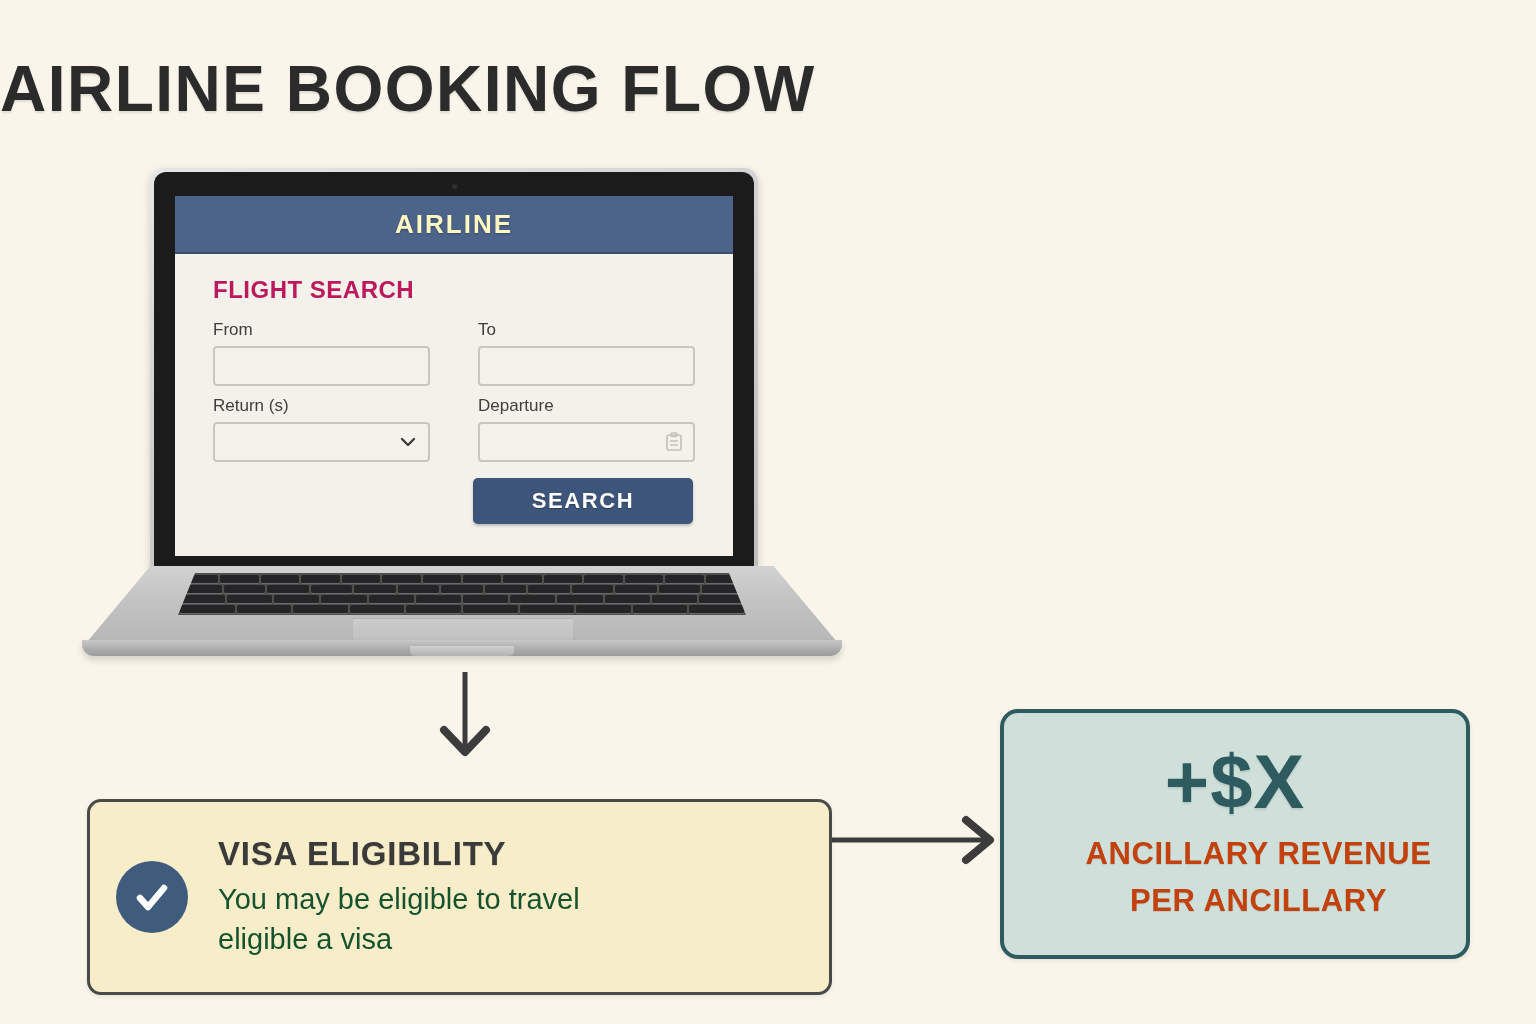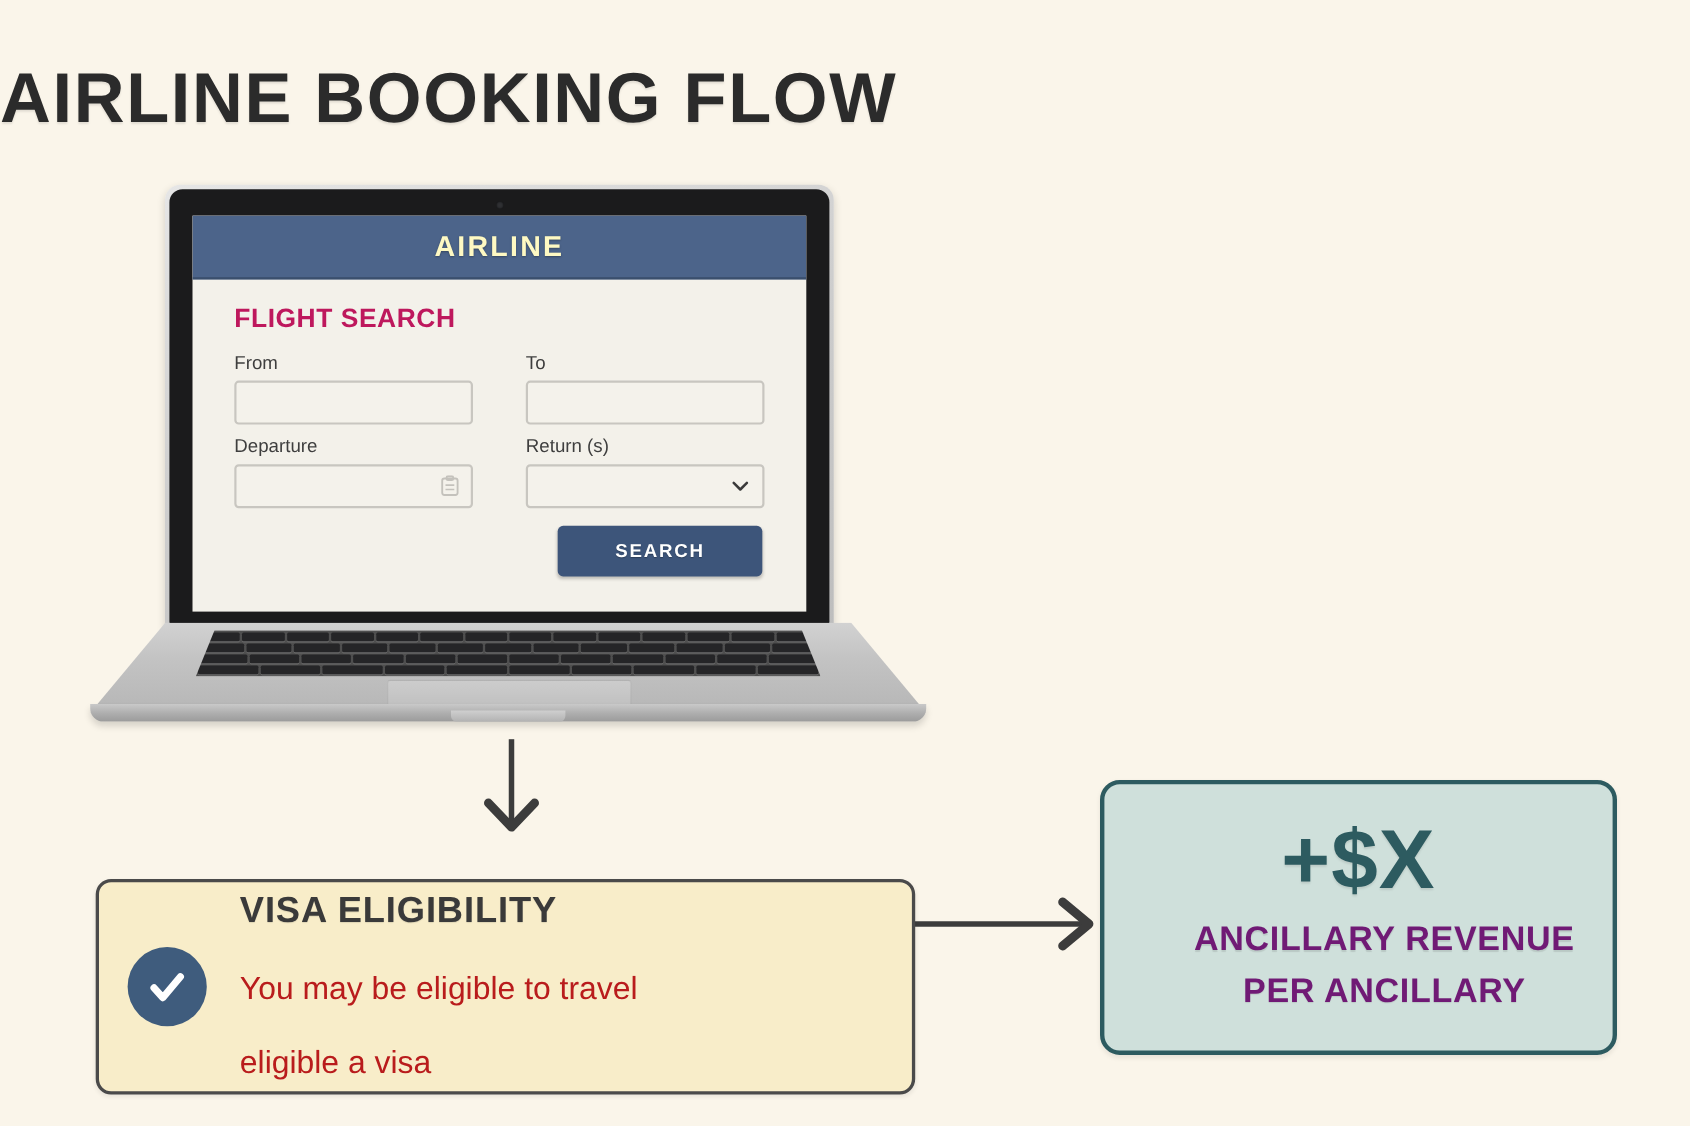--- a/index.html
+++ b/index.html
@@ -139,27 +139,27 @@
     transform: translateY(-50%);
     line-height: 0;
   }
   .btn-row {
     display: flex;
     justify-content: flex-end;
     margin-top: 16px;
     padding-right: 2px;
   }
   .search-button {
-    width: 186px;
+    width: 220px;
     height: 46px;
     background: #3d557a;
     border: none;
     border-radius: 5px;
     color: #fff;
-    font-size: 17px;
+    font-size: 22px;
     font-weight: bold;
     letter-spacing: 1.6px;
     font-family: "Liberation Sans", sans-serif;
     box-shadow: 0 2px 3px rgba(0,0,0,0.22);
     cursor: pointer;
     text-shadow: 0 1px 1px rgba(0,0,0,0.28);
   }
 
   
   .base {
@@ -278,23 +278,22 @@
   .visa-title {
     font-size: 33px;
     font-weight: bold;
     letter-spacing: 0.8px;
     color: #3a3a3a;
     margin-bottom: 6px;
     text-shadow: 0 1px 1px rgba(0,0,0,0.10);
   }
   .visa-line {
     font-size: 29px;
-    color: #b91c1c;
+    color: #14532d;
     line-height: 1.38;
-    margin-top: 27px;
   }
 
   
   #revenue-card {
     position: absolute;
     left: 1000px;
     top: 709px;
     width: 470px;
     height: 250px;
     background: #cfe0db;
@@ -312,21 +311,21 @@
     font-weight: bold;
     color: #2d5b60;
     letter-spacing: 1px;
     line-height: 1;
     margin-bottom: 10px;
     text-shadow: 0 2px 2px rgba(0,0,0,0.10);
   }
   .revenue-line {
     font-size: 31px;
     font-weight: bold;
-    color: #701a75;
+    color: #c2410c;
     letter-spacing: 0.6px;
     line-height: 1.52;
     text-shadow: 0 1px 1px rgba(0,0,0,0.10);
     margin-left: 47px;
   }
 </style>
 </head>
 <body>
 
 <div class="stage">
@@ -354,43 +353,43 @@
             <div class="field-label">From</div>
             <div class="field-input"></div>
           </div>
           <div class="field">
             <div class="field-label">To</div>
             <div class="field-input"></div>
           </div>
         </div>
 
         <div class="field-row">
+          <div class="field">
+            <div class="field-label">Return (s)</div>
+            <div class="field-input">
+              <span class="field-icon">
+                <svg width="20" height="14" viewBox="0 0 20 14">
+                  <polyline points="4,4 10,10 16,4" fill="none" stroke="#3a3a3a" stroke-width="2.3" stroke-linecap="round" stroke-linejoin="round"></polyline>
+                </svg>
+              </span>
+            </div>
+          </div>
           <div class="field">
             <div class="field-label">Departure</div>
             <div class="field-input">
               <span class="field-icon">
                 <svg width="18" height="20" viewBox="0 0 18 20">
                   <rect x="2" y="3" width="14" height="15" rx="2" fill="none" stroke="#c4c2bc" stroke-width="1.7"></rect>
                   <rect x="6" y="1" width="6" height="3.4" rx="1.2" fill="none" stroke="#c4c2bc" stroke-width="1.7"></rect>
                   <line x1="5" y1="9" x2="13" y2="9" stroke="#c4c2bc" stroke-width="1.5"></line>
                   <line x1="5" y1="13" x2="13" y2="13" stroke="#c4c2bc" stroke-width="1.5"></line>
                 </svg>
               </span>
             </div>
           </div>
-          <div class="field">
-            <div class="field-label">Return (s)</div>
-            <div class="field-input">
-              <span class="field-icon">
-                <svg width="20" height="14" viewBox="0 0 20 14">
-                  <polyline points="4,4 10,10 16,4" fill="none" stroke="#3a3a3a" stroke-width="2.3" stroke-linecap="round" stroke-linejoin="round"></polyline>
-                </svg>
-              </span>
-            </div>
-          </div>
         </div>
 
         <div class="btn-row">
           <button class="search-button">SEARCH</button>
         </div>
       </div>
     </div>
 
     <div class="base">
       <div class="deck"></div>

